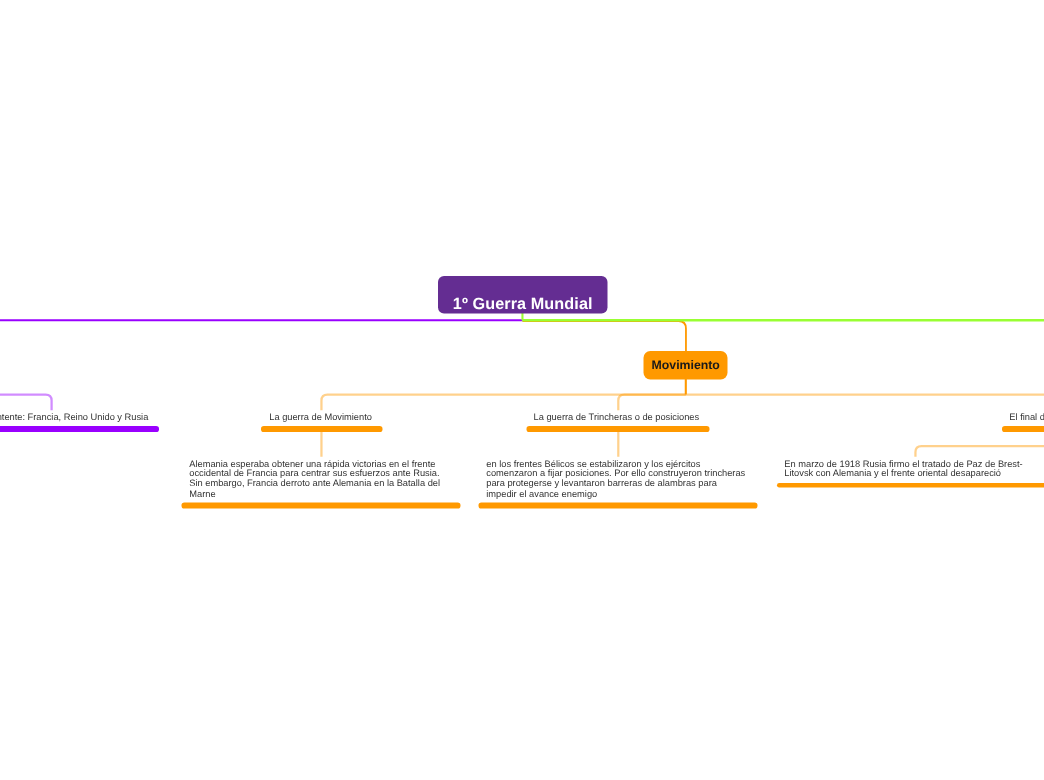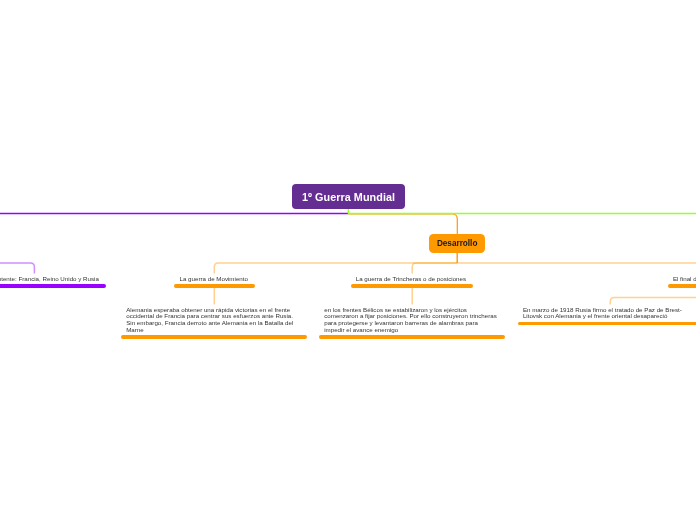--- a/index.html
+++ b/index.html
@@ -7,21 +7,21 @@
   body{width:696px;height:520px;background:#ffffff;overflow:hidden;
        font-family:"Liberation Sans", sans-serif;
        -webkit-font-smoothing:antialiased;}
   #canvas{position:relative;width:696px;height:520px;overflow:hidden;transform:translateZ(0);}
   svg.edges{position:absolute;left:0;top:0;width:696px;height:520px;overflow:visible;}
 
   .node{position:absolute;}
 
   .root-node{
     background:#642D92;color:#ffffff;font-weight:bold;font-size:10.8px;
-    border-radius:4px;display:flex;align-items:center;justify-content:center;
+    border-radius:4px;display:flex;align-items:flex-end;justify-content:center;
     letter-spacing:0.06px;padding-top:1.6px;box-sizing:border-box;
   }
   .pill-node{
     background:#FF9900;color:#1a1a1a;font-weight:bold;font-size:8.2px;
     border-radius:4.5px;display:flex;align-items:center;justify-content:center;
     padding-top:0.8px;box-sizing:border-box;
   }
   .u-node{position:absolute;}
   .u-node .txt{color:#333333;font-size:6.2px;line-height:6.63px;white-space:pre-wrap;}
   .u-node .bar{height:3.3px;border-radius:1.9px;margin-top:2.1px;}
@@ -54,21 +54,21 @@
     </g>
 
     <path d="M -20 263 L 30.4 263 Q 34.4 263 34.4 267 L 34.4 273.5" stroke-opacity="0.45" stroke-width="1.5" fill="none" stroke="#9900FF"></path>
   </svg>
 
   <div class="node root-node" style="left:292px;top:184px;width:113px;height:24.6px;">
     <span>1º Guerra Mundial</span>
   </div>
 
   <div class="node pill-node" style="left:429px;top:234.2px;width:56.3px;height:18.4px;">
-    <span>Desarrollo</span>
+    <span>Movimiento</span>
   </div>
 
   <div class="u-node" style="left:-37px;top:275.78px;">
     <div class="txt" style="padding:0 6.8px 0 5.2px;">La Triple Entente: Francia, Reino Unido y Rusia</div>
     <div class="bar" style="background-color: rgb(153, 0, 255);"></div>
   </div>
 
   <div class="u-node" style="left:174.3px;top:275.78px;">
     <div class="txt" style="padding:0 6.8px 0 5.2px;">La guerra de Movimiento</div>
     <div class="bar" style="background-color: rgb(255, 153, 0);"></div>

